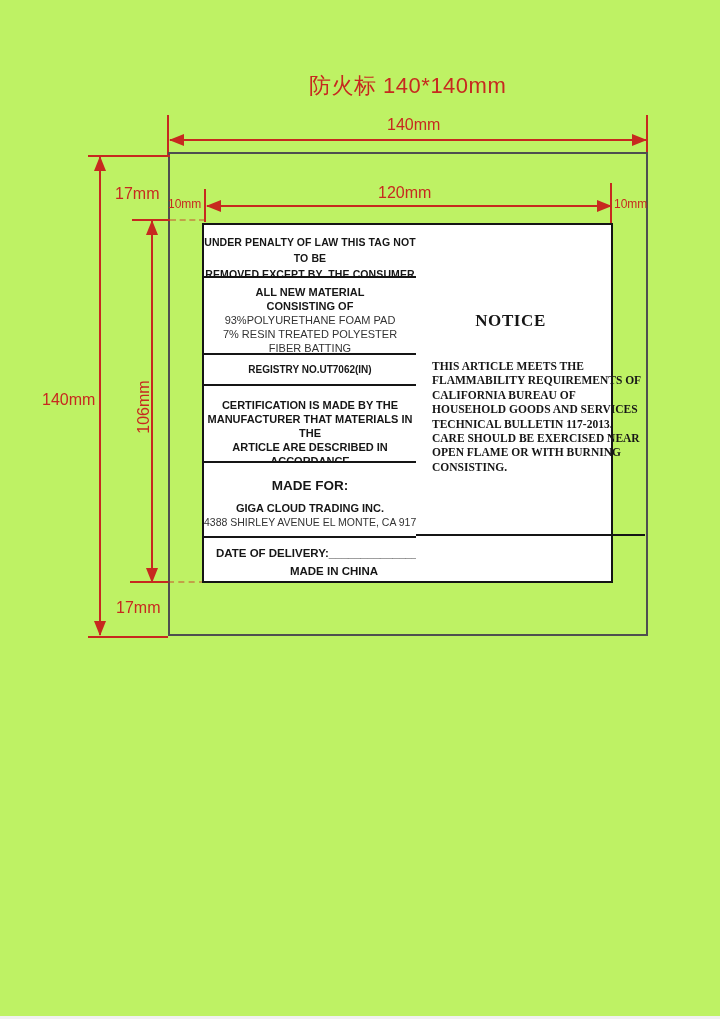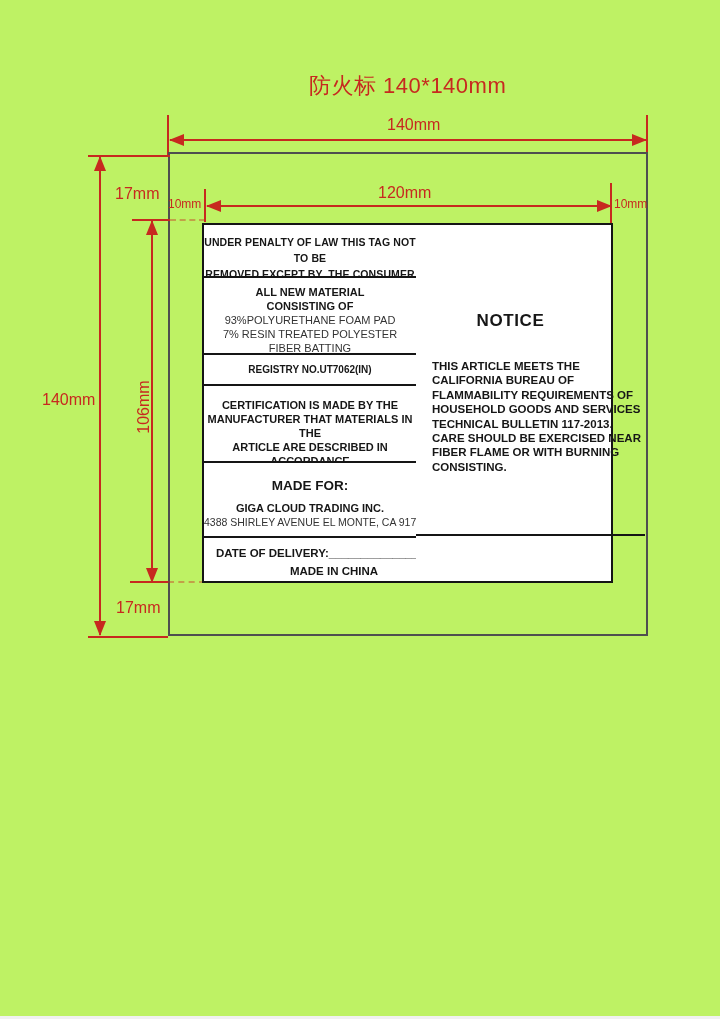--- a/index.html
+++ b/index.html
@@ -54,21 +54,21 @@
   .row-cert{height:77px;padding-top:12px;}
   .row-cert .t{font-size:11px;line-height:14px;}
   .row-made{height:75px;}
   .made-heading{font-size:13.5px;font-weight:700;text-align:center;margin-top:15px;}
   .made-company{font-size:11px;font-weight:700;text-align:center;margin-top:9px;}
   .made-address{font-size:10.5px;font-weight:400;color:#333;text-align:center;margin-top:2px;white-space:nowrap;}
   .row-delivery{padding-top:9px;}
   .delivery-line{font-size:11.5px;font-weight:700;padding-left:12px;text-align:left;white-space:nowrap;}
   .origin-line{font-size:11.5px;font-weight:700;text-align:center;margin-top:6px;padding-left:48px;}
 
-  .notice-top{box-sizing:border-box;height:311px;border-bottom:2px solid var(--ink);}
+  .notice-top{box-sizing:border-box;height:311px;border-bottom:2px solid var(--ink);font-family:Liberation Serif, serif;}
   .notice-bottom{flex:1;}
   .notice-heading{font-size:17px;font-weight:700;letter-spacing:.6px;text-align:center;margin:86px 40px 0 0;}
   .notice-body{margin-top:28px;padding:0 4px 0 16px;}
   .notice-body .nl{font-size:11.5px;line-height:14.4px;font-weight:700;text-align:left;white-space:nowrap;}
 
   .bottom-edge{position:absolute;left:0;bottom:0;width:720px;height:3px;background:#f1f1f1;}
 </style>
 </head>
 <body>
 
@@ -143,26 +143,26 @@
         <div class="origin-line">MADE IN CHINA</div>
       </div>
 
     </div>
     <div class="v-divider"></div>
     <div class="col-right">
       <div class="notice-top">
         <div class="notice-heading">NOTICE</div>
         <div class="notice-body">
           <div class="nl">THIS ARTICLE MEETS THE</div>
+          <div class="nl">FLAMMABILITY REQUIREMENTS OF</div>
           <div class="nl">CALIFORNIA BUREAU OF</div>
-          <div class="nl">FLAMMABILITY REQUIREMENTS OF</div>
           <div class="nl">HOUSEHOLD GOODS AND SERVICES</div>
           <div class="nl">TECHNICAL BULLETIN 117-2013.</div>
           <div class="nl">CARE SHOULD BE EXERCISED NEAR</div>
-          <div class="nl">FIBER FLAME OR WITH BURNING</div>
+          <div class="nl">OPEN FLAME OR WITH BURNING</div>
           <div class="nl">CONSISTING.</div>
         </div>
       </div>
       <div class="notice-bottom"></div>
     </div>
   </div>
 
   <div class="bottom-edge"></div>
 </div>
 

